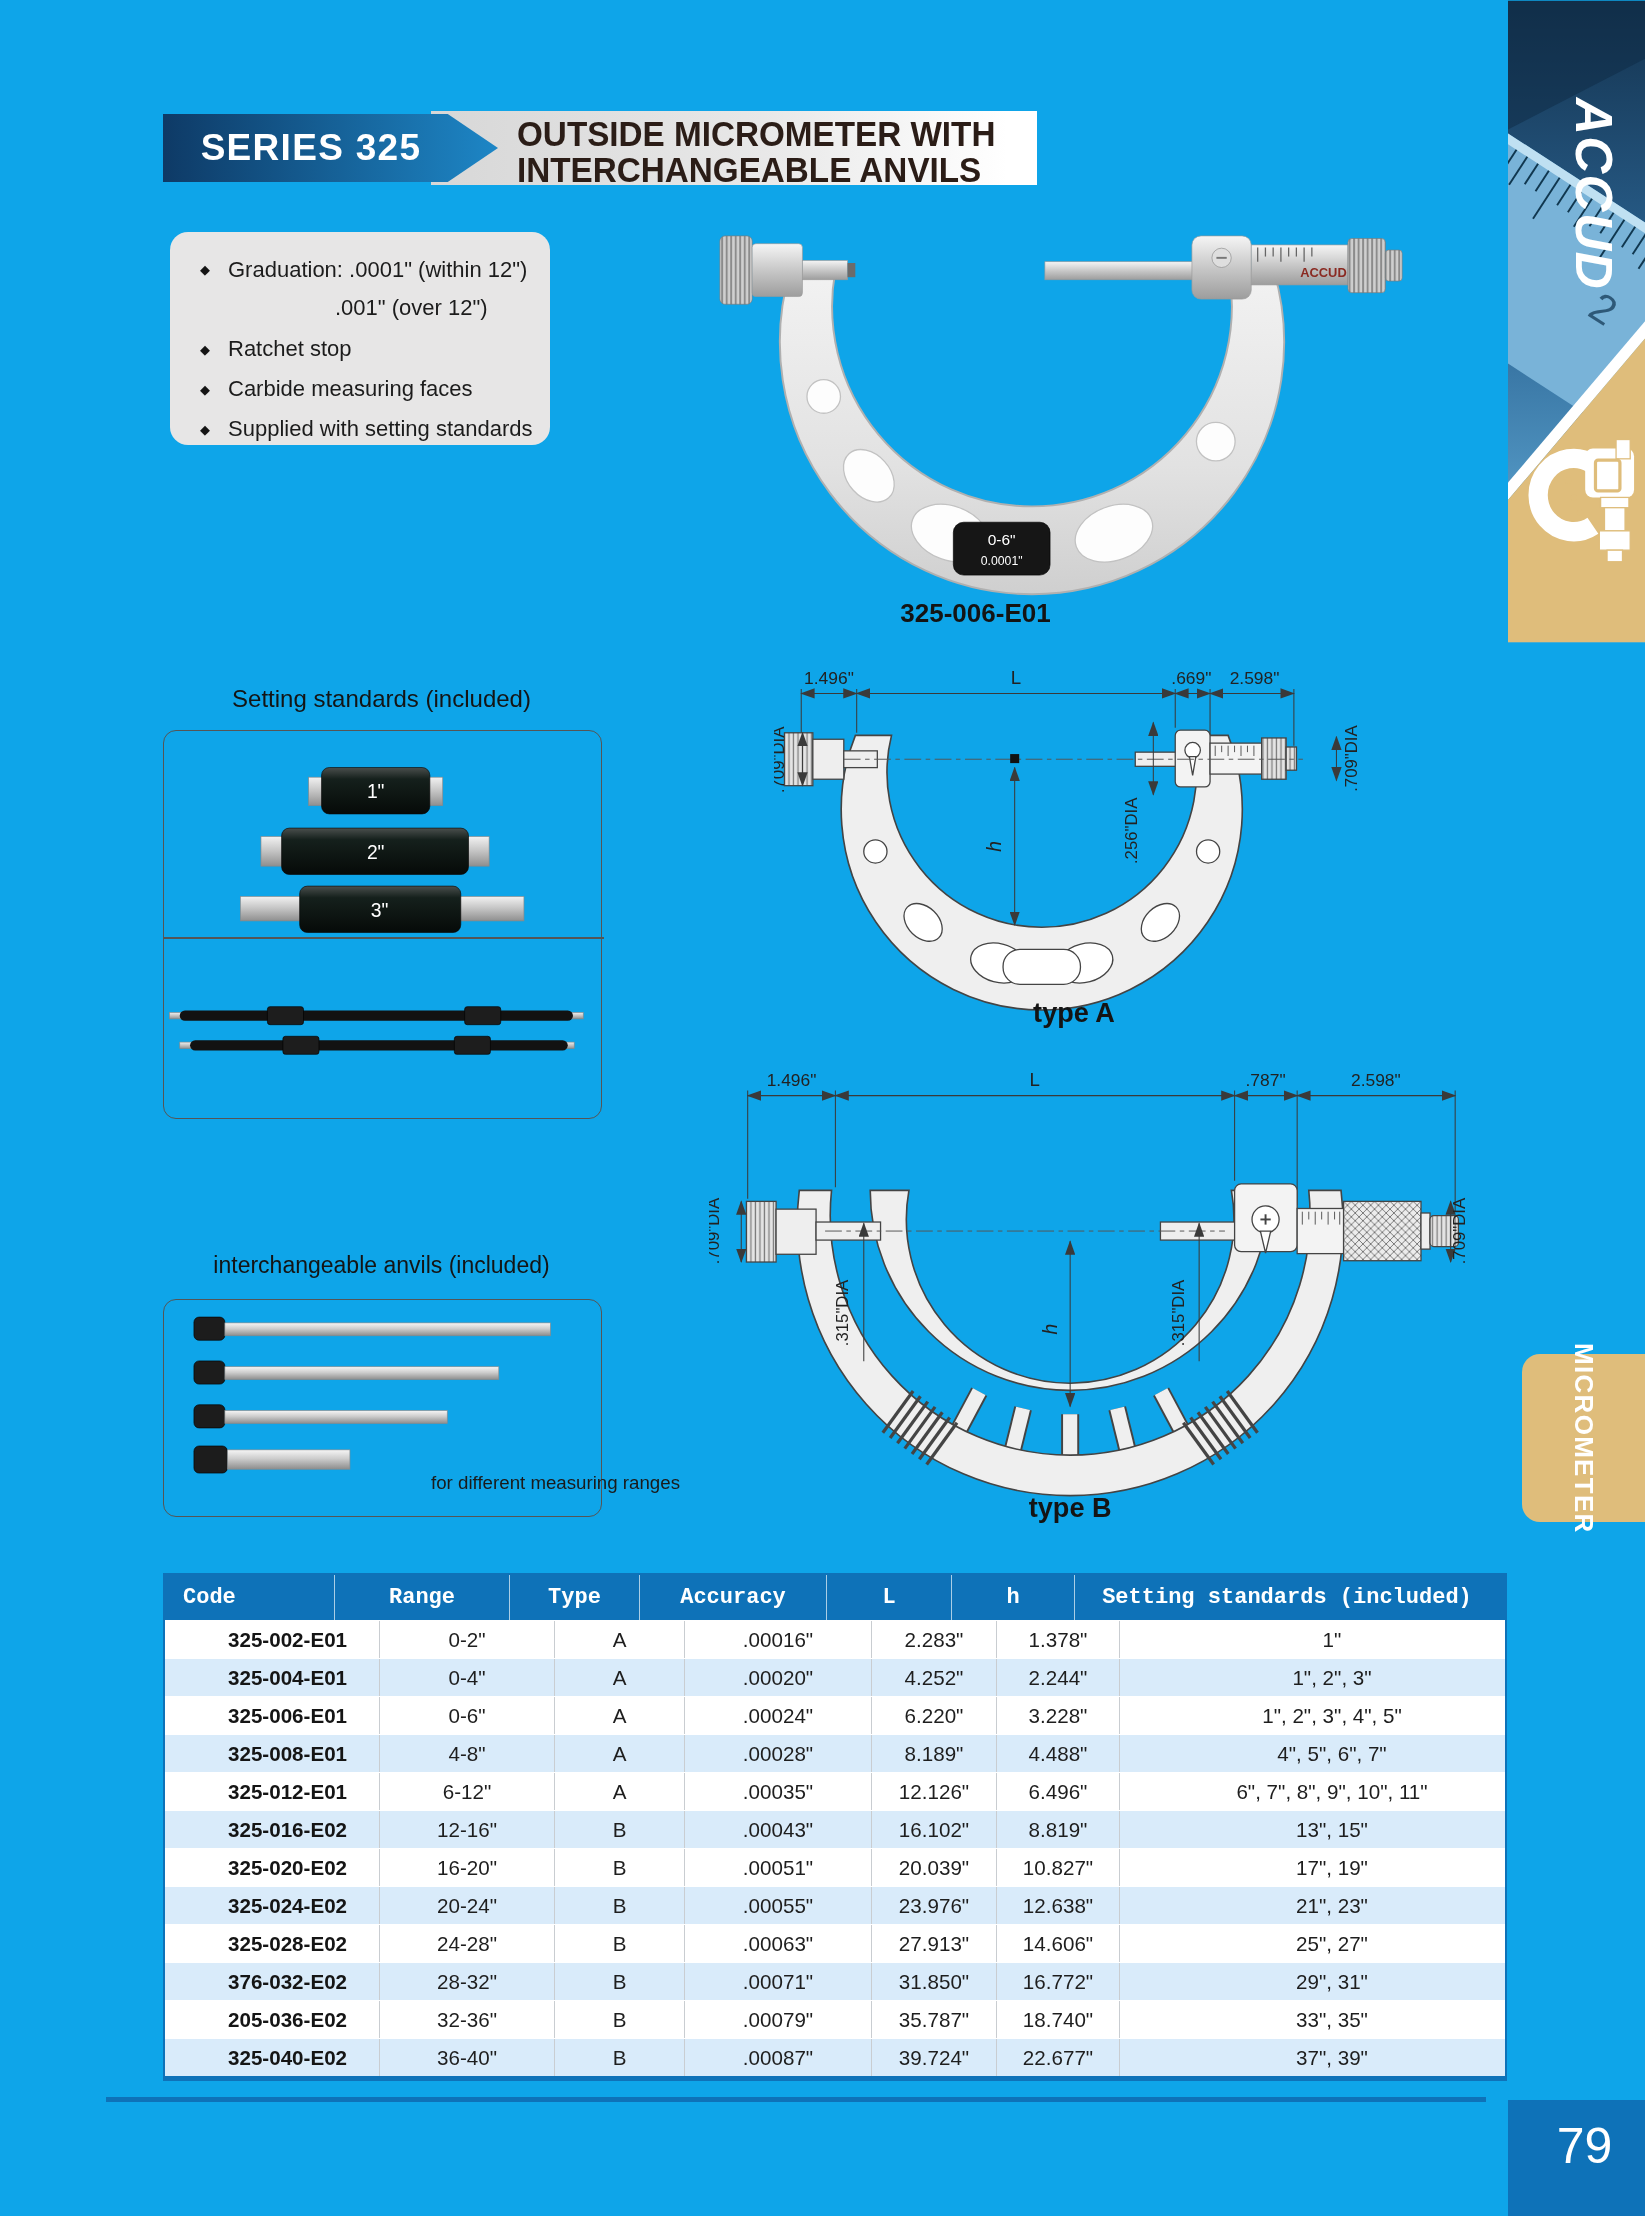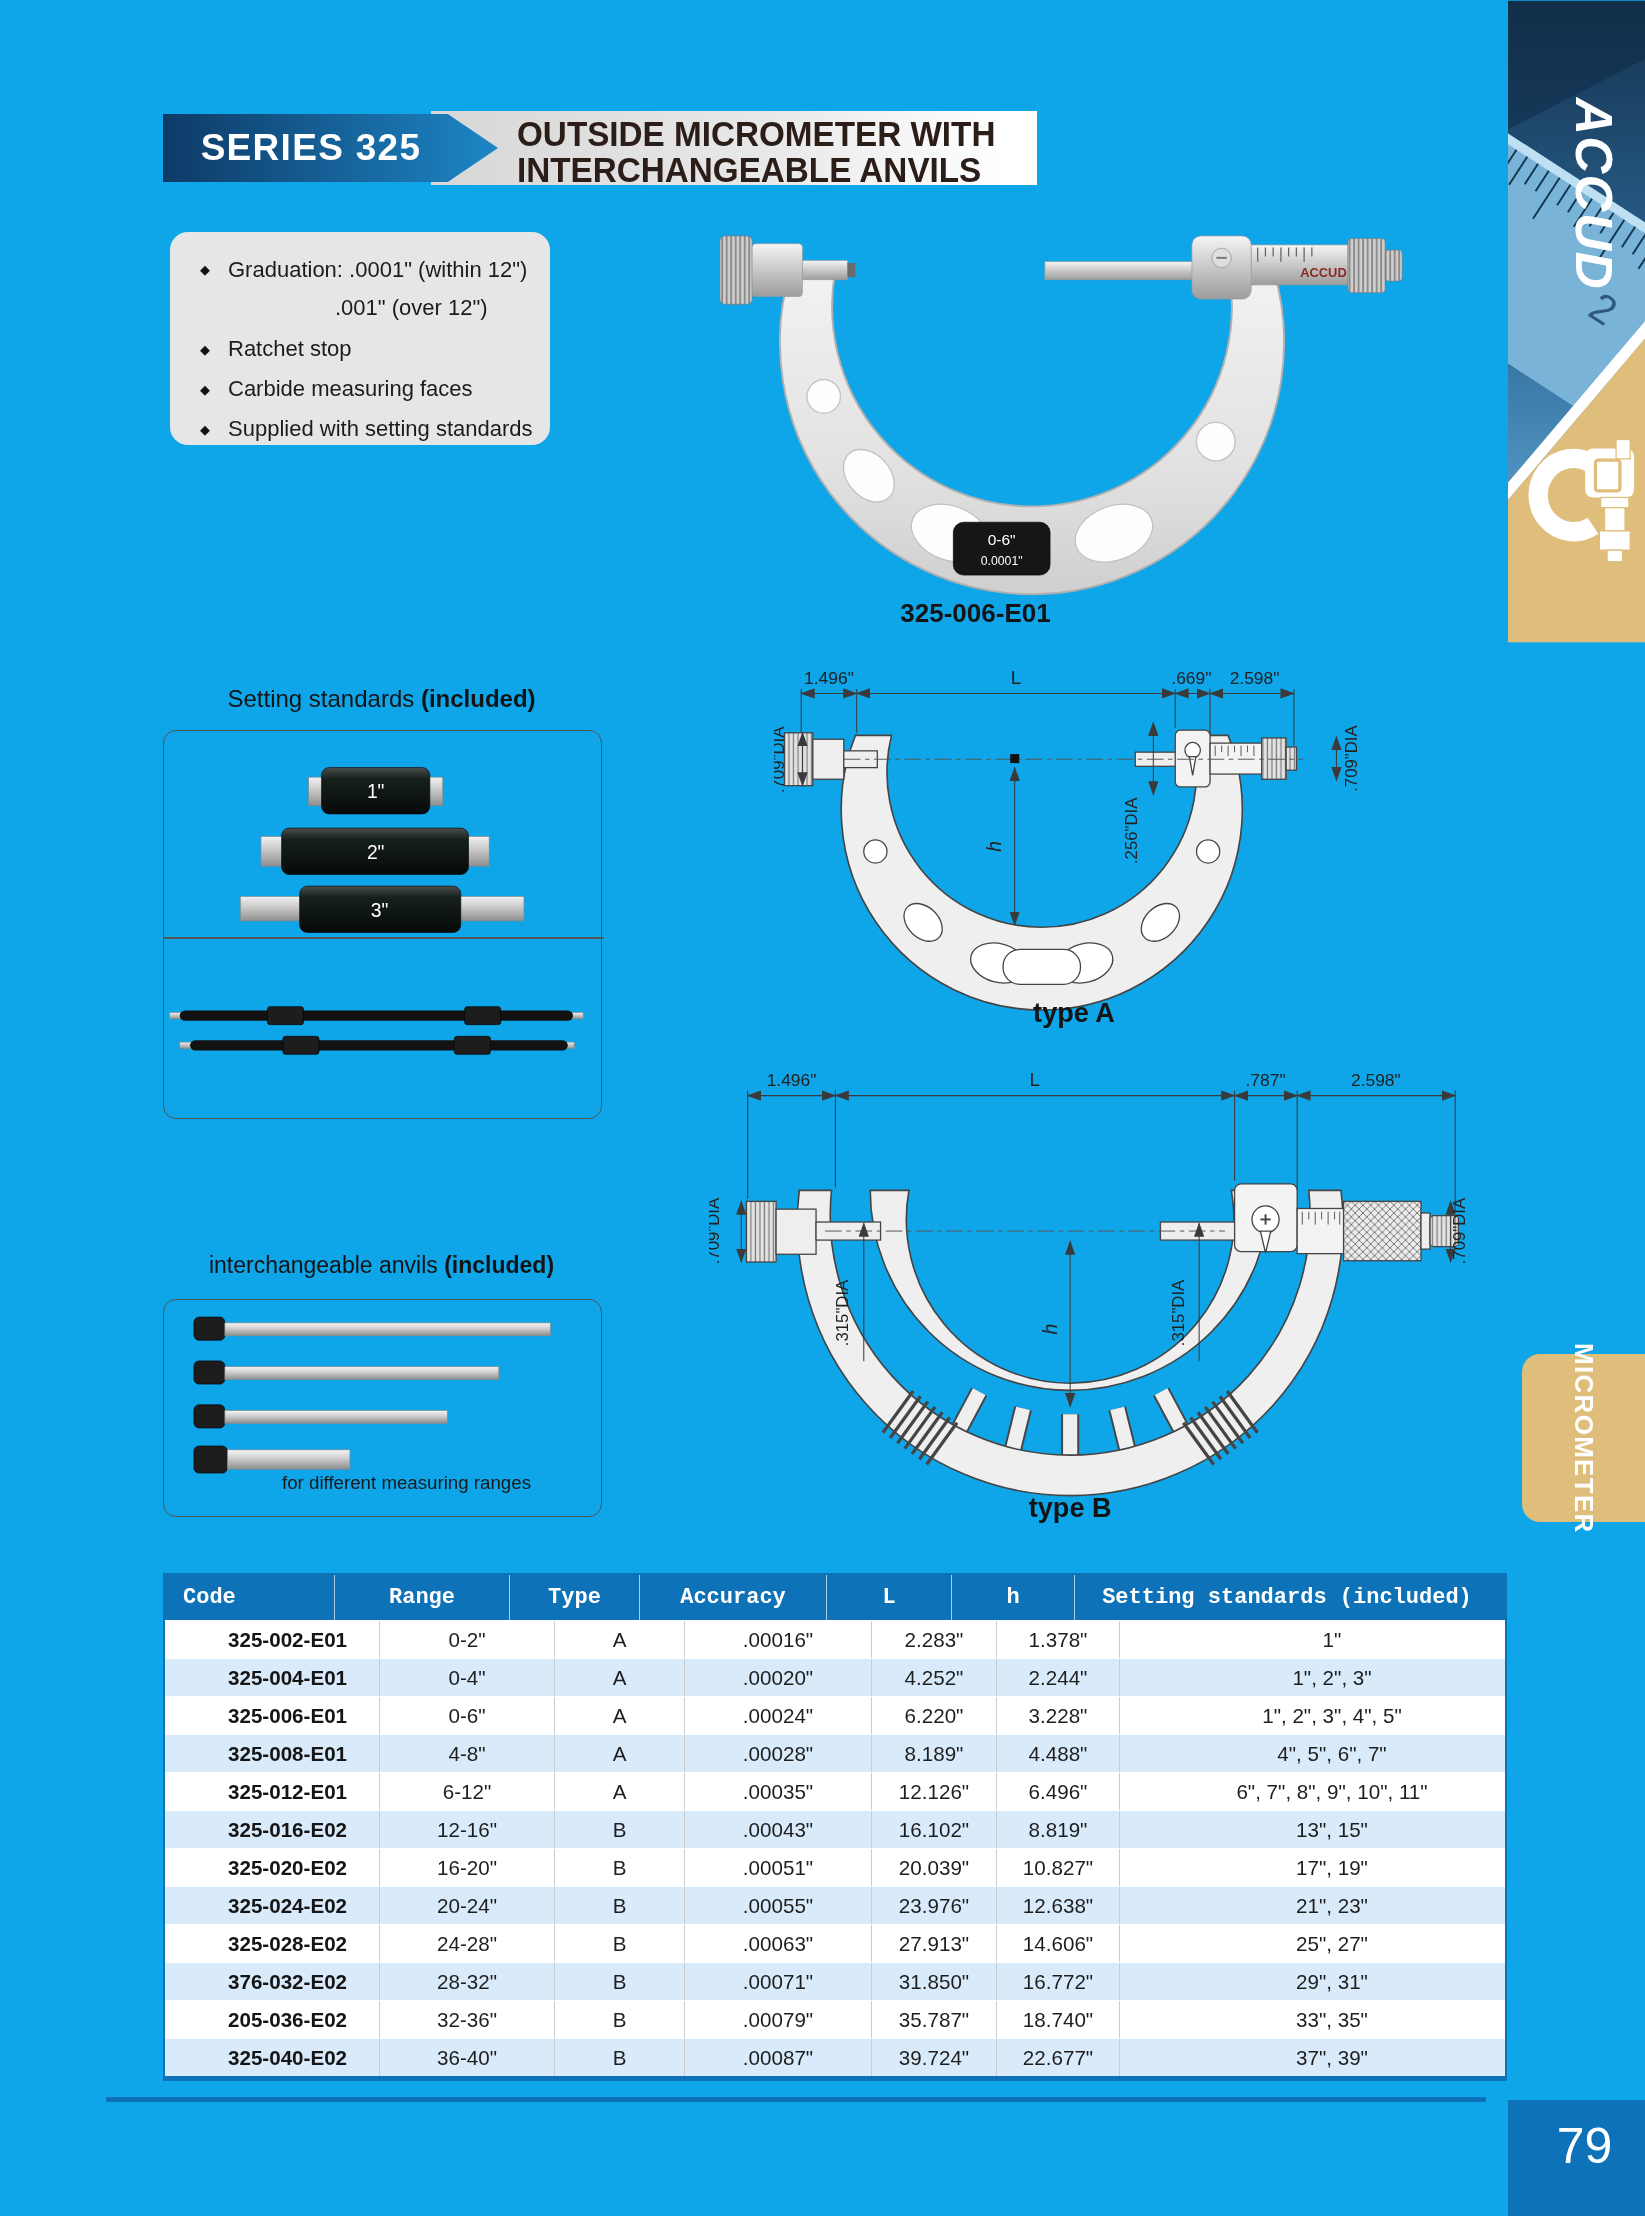--- a/index.html
+++ b/index.html
@@ -22,25 +22,25 @@
   .features{left:170px;top:232px;width:380px;height:213px;background:#e7e6e6;border-radius:18px;}
   .feat{position:absolute;left:30px;display:flex;gap:18px;font-size:22px;color:#1c1c1c;white-space:nowrap;}
   .feat .dia{font-size:13px;margin-top:5.8px;color:#141414;}
   .feat-cont{position:absolute;left:165px;font-size:22px;color:#1c1c1c;white-space:nowrap;}
 
   
   .product-label{left:653px;top:598px;width:645px;text-align:center;font-weight:bold;font-size:26px;color:#141414;}
 
   
   .sec-title{width:437px;left:163px;text-align:center;font-size:24px;color:#141414;}
-  .sec-title b{font-weight:bold;}
+  .sec-title b{font-weight:normal;}
   .std-box{left:163px;top:730px;width:437px;height:387px;border:1.9px solid #555;border-radius:13px;}
   .std-divider{left:163px;top:937px;width:441px;height:1.9px;background:#555;}
   .anvil-box{left:163px;top:1299px;width:437px;height:216px;border:1.9px solid #555;border-radius:13px;}
-  .anvil-caption{left:148px;top:1472px;width:517px;text-align:center;font-size:18.7px;color:#1a1a1a;}
+  .anvil-caption{left:163px;top:1472px;width:517px;text-align:right;font-size:18.7px;color:#1a1a1a;}
 
   
   .spec-table{left:163px;top:1573px;width:1340px;border:2.6px solid #0e72b8;border-bottom-width:5.8px;background:#fff;}
   .thead,.trow{display:grid;grid-template-columns:169px 175px 130px 187px 125px 123px 425px;}
   .thead{background:#0e72b8;height:45px;font-family:Liberation Mono, monospace;}
   .th{color:#fff;font-weight:bold;font-size:22px;display:flex;align-items:center;justify-content:center;border-left:1.3px solid rgba(255,255,255,.65);}
   .th:first-child{justify-content:flex-start;padding-left:18px;border-left:none;}
   .trow{height:37px;background:#fff;border-top:1.9px solid #fff;padding-left:45px;}
   .trow.alt{background:#d9ebfa;}
   .tcell{font-size:20.6px;color:#1e1e1e;display:flex;align-items:center;justify-content:center;border-left:1.3px solid #c9cdd1;overflow:hidden;}

